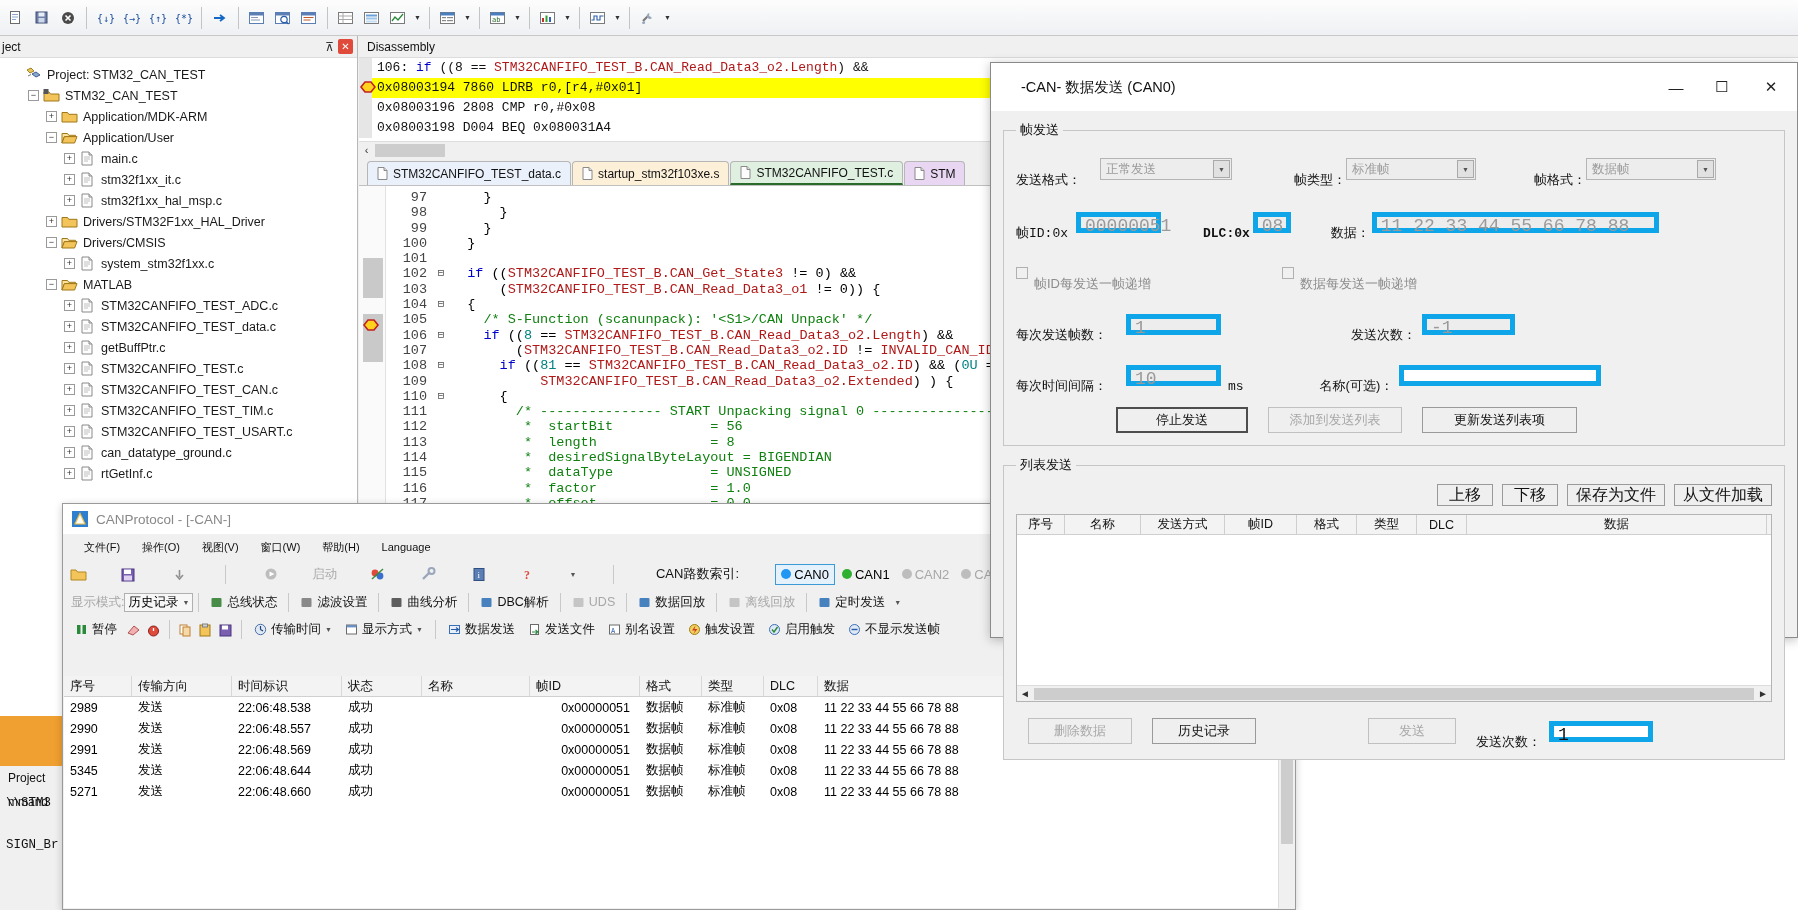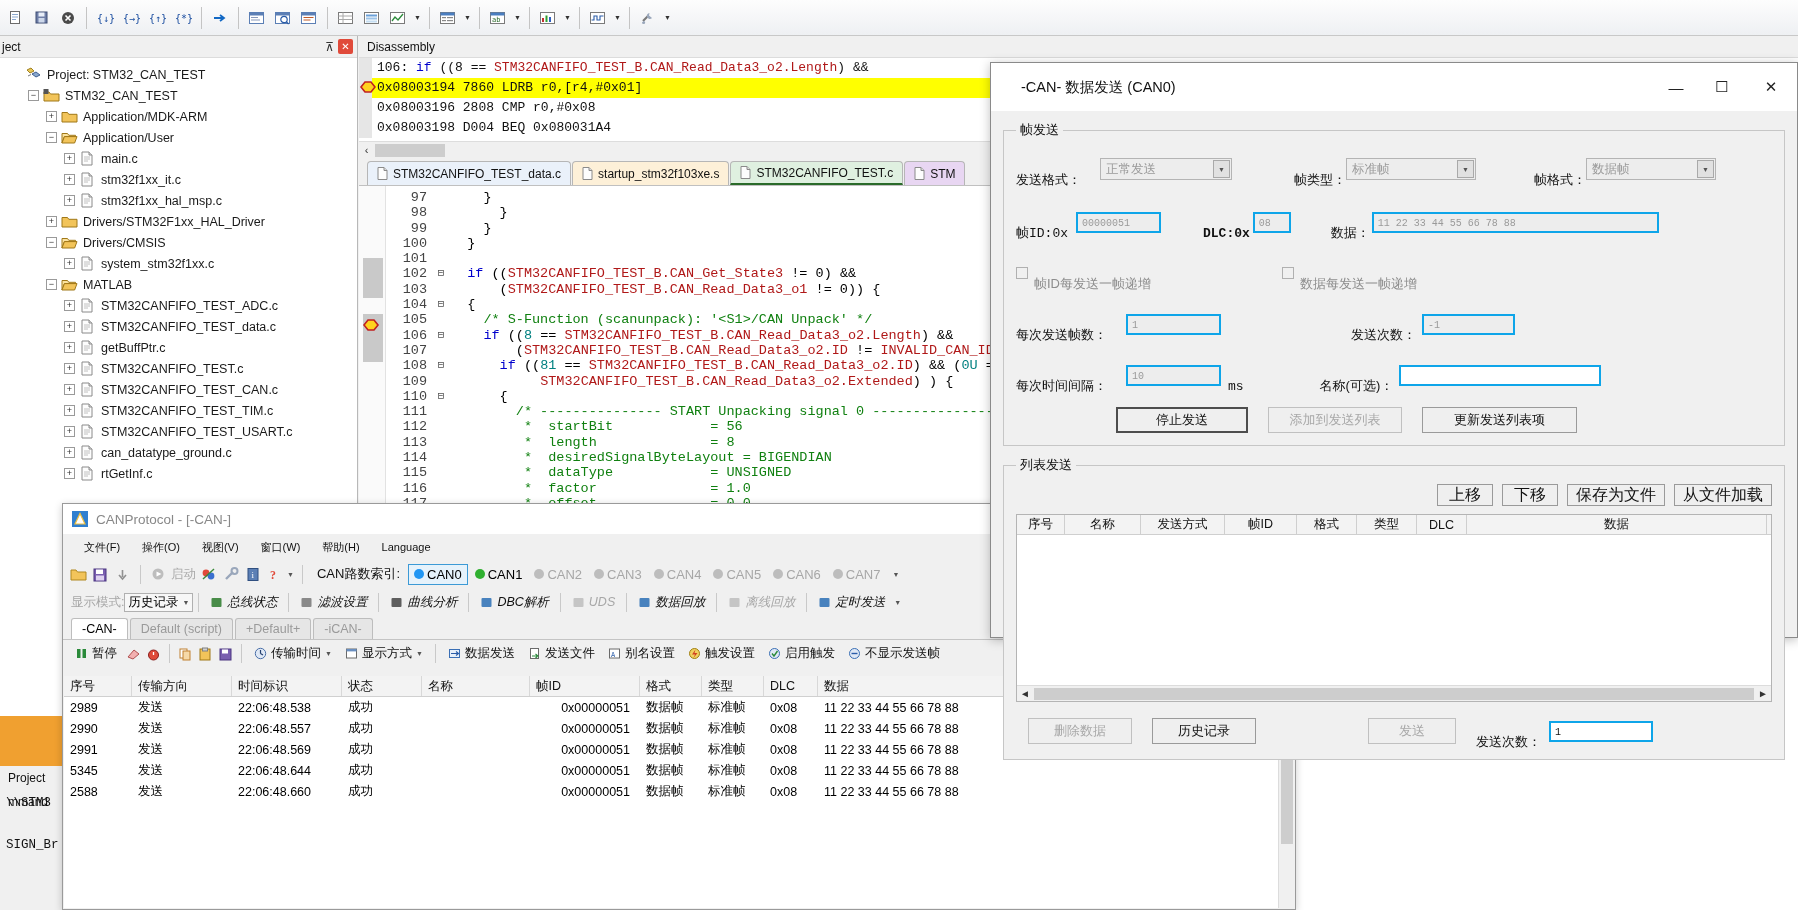--- a/index.html
+++ b/index.html
@@ -146,22 +146,22 @@
 
   fieldset.grp {
     border:1px solid #c6c6c6; margin:0 0 10px 0; padding:10px 12px 12px 12px; background:#f0f0f0;
   }
   fieldset.grp > legend { font-size:13px; color:#111; padding:0 4px; }
 
   .frow { display:flex; align-items:center; margin-bottom:11px; }
   .flabel { font-size:13px;color:#111; white-space:nowrap;margin-top:22px; }
   .flabel.dim { color:#8d8d8d; }
   .finput {
-    background:#ededed; border:2px solid #0ea5e9; height:21px; line-height:19px;
-    padding:0 4px; font-size:10px; color:#9a9a9a;
+    background:#ededed; border:5px solid #0ea5e9; height:21px; line-height:19px;
+    padding:0 4px; font-size:18px; color:#9a9a9a;
     font-family:"Liberation Mono","DejaVu Sans Mono",monospace;
   }
   .finput.name { background:#ffffff; }
   .fsel {
     background:#ededed; border:1px solid #b4b4b4; height:22px;
     display:flex; align-items:center; justify-content:space-between;
     padding-left:5px; font-size:12.5px; color:#9a9a9a;
   }
   .fsel .arrow {
     width:17px;height:18px;margin:1px;background:#e1e1e1;border:1px solid #a9a9a9;
@@ -185,21 +185,21 @@
 
   
   .cp-win {
     position:absolute; left:62px; top:503px; width:1234px; height:407px;
     background:#f0f0f0; border:1px solid #9a9a9a; box-shadow:0 2px 8px rgba(0,0,0,.2);
   }
   .cp-title { height:30px;background:#fff;display:flex;align-items:center;padding-left:8px;gap:7px; }
   .cp-title .tt { font-size:13.5px;color:#888; }
   .cp-menu { height:26px;display:flex;align-items:center;gap:0;padding-left:10px;background:#f0f0f0; }
   .cp-menu span { font-size:11px;color:#111;padding:3px 11px; }
-  .cp-tb1 { height:28px; display:flex; align-items:center; padding-left:6px; gap:3px; background:#f0f0f0; }
+  .cp-tb1 { height:28px; display:flex; align-items:center; padding-left:6px; gap:3px; background:#f0f0f0;justify-content:space-between; }
   .cp-tb2 { height:28px; display:flex; align-items:center; padding-left:4px; gap:0; background:#f0f0f0; }
   .mini { width:19px;height:19px;display:flex;align-items:center;justify-content:center; }
   .vsep { width:1px;height:19px;background:#c9c9c9;margin:0 5px; }
   .canidx { font-size:13px;color:#111;margin-left:6px;margin-right:5px; }
   .canchip { display:flex;align-items:center;gap:3px;font-size:13px;padding:2px 5px; }
   .canchip.sel { border:1px solid #3c9ad6; background:#e6f2fb; }
   .canchip.off { color:#a7a7a7; }
   .dot { width:10px;height:10px;border-radius:50%;flex:none; }
   .tbitem { display:flex;align-items:center;gap:4px;font-size:12.5px;color:#111;padding:2px 6px; }
   .tbitem.off { color:#a7a7a7; }
@@ -790,21 +790,21 @@
       <span style="font-size:7px;color:#555;margin-left:4px;">▼</span>
     </div>
 
     <div class="cp-tb2">
       <span class="dmode">显示模式:</span>
       <span class="dsel">
         <span>历史记录</span>
         <span style="font-size:7px;color:#555;">▼</span>
       </span>
       <span class="vsep"></span>
-      <span id="cp-func-items" style="display:flex;align-items:center;font-style:italic;">
+      <span id="cp-func-items" style="display:flex;align-items:center;">
           <span class="tbitem">
             <svg width="13" height="13">
               <rect x="1.5" y="2" width="10" height="9" rx="1" fill="#2a7a2a" opacity="0.85"></rect>
             </svg>
             <span>总线状态</span>
           </span>
           <span class="vsep"></span>
           <span class="tbitem">
             <svg width="13" height="13">
               <rect x="1.5" y="2" width="10" height="9" rx="1" fill="#777" opacity="0.85"></rect>
@@ -850,26 +850,20 @@
           <span class="tbitem">
             <svg width="13" height="13">
               <rect x="1.5" y="2" width="10" height="9" rx="1" fill="#2a6fb5" opacity="0.85"></rect>
             </svg>
             <span>定时发送</span>
           </span>
         </span>
       <span style="font-size:7px;color:#555;margin-left:3px;">▼</span>
     </div>
 
-    <div class="cp-subtabs" id="cp-subtabs">
-        <span class="cp-subtab active">-CAN-</span>
-        <span class="cp-subtab dim">Default (script)</span>
-        <span class="cp-subtab dim">+Default+</span>
-        <span class="cp-subtab dim">-iCAN-</span>
-      </div>
 
     <div class="cp-tb3">
       <span class="tbitem">
           <svg width="13" height="13">
             <rect x="2" y="2" width="3.5" height="9" fill="#2a8a3a"></rect>
             <rect x="7.5" y="2" width="3.5" height="9" fill="#2a8a3a"></rect>
           </svg>
           <span>暂停</span>
         </span>
       <span class="mini">
@@ -1020,21 +1014,21 @@
             <div class="log-td" style="width: 110px;">22:06:48.644</div>
             <div class="log-td" style="width: 80px;">成功</div>
             <div class="log-td" style="width: 108px;"></div>
             <div class="log-td r" style="width: 110px;">0x00000051</div>
             <div class="log-td" style="width: 62px;">数据帧</div>
             <div class="log-td" style="width: 62px;">标准帧</div>
             <div class="log-td" style="width: 54px;">0x08</div>
             <div class="log-td" style="width: 300px;">11 22 33 44 55 66 78 88</div>
           </div>
           <div class="log-row">
-            <div class="log-td" style="width: 68px;">2588</div>
+            <div class="log-td" style="width: 68px;">5271</div>
             <div class="log-td" style="width: 100px;">发送</div>
             <div class="log-td" style="width: 110px;">22:06:48.660</div>
             <div class="log-td" style="width: 80px;">成功</div>
             <div class="log-td" style="width: 108px;"></div>
             <div class="log-td r" style="width: 110px;">0x00000051</div>
             <div class="log-td" style="width: 62px;">数据帧</div>
             <div class="log-td" style="width: 62px;">标准帧</div>
             <div class="log-td" style="width: 54px;">0x08</div>
             <div class="log-td" style="width: 300px;">11 22 33 44 55 66 78 88</div>
           </div>

